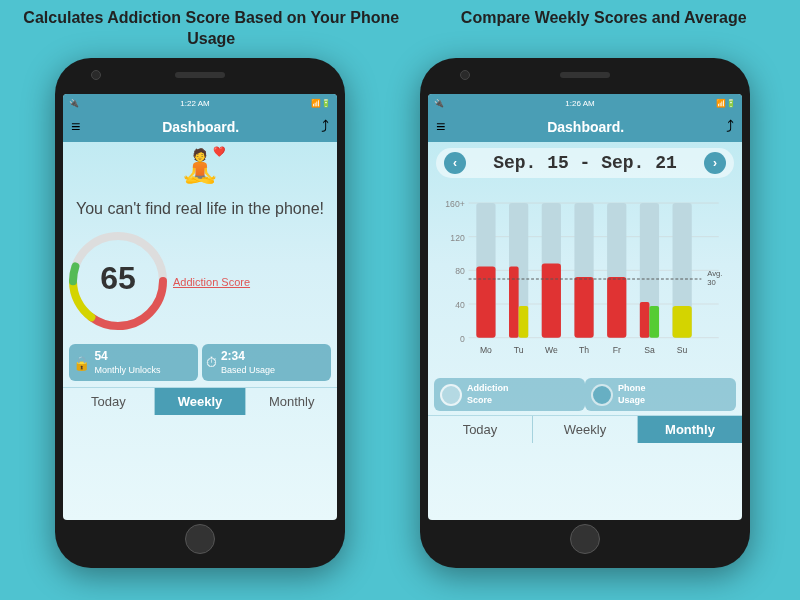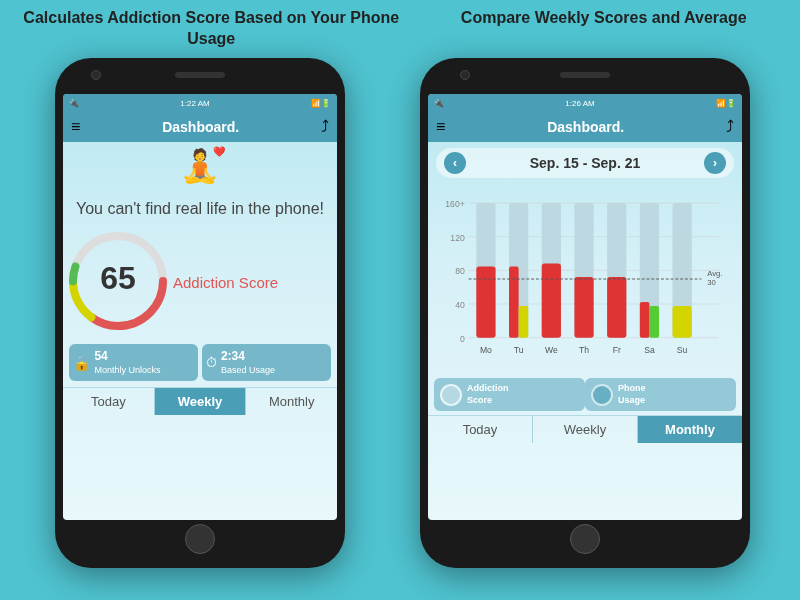--- a/index.html
+++ b/index.html
@@ -149,24 +149,25 @@
     .score-number {
       position: absolute;
       top: 50%;
       left: 50%;
       transform: translate(-50%, -58%);
       font-size: 32px;
       font-weight: bold;
       color: #333;
     }
     .score-label {
-      font-size: 15px;
+      font-size: 11px;
       color: #e05555;
       margin-top: 2px;
       text-align: left;
+      text-decoration: underline;
     }
 
     
     .stats-row {
       display: flex;
       margin: 8px 6px 0 6px;
       gap: 4px;
     }
     .stat-box {
       flex: 1;
@@ -277,23 +278,24 @@
       border-radius: 50%;
       display: flex;
       align-items: center;
       justify-content: center;
       color: white;
       font-size: 12px;
       font-weight: bold;
       cursor: pointer;
     }
     .date-nav .date-label {
-      font-size: 14px;
+      font-size: 18px;
       font-weight: bold;
       color: #333;
+      font-family: Liberation Mono, monospace;
     }
 
     
     .chart-area {
       margin: 0 6px;
       position: relative;
       height: 190px;
     }
     .chart-area svg {
       width: 100%;

